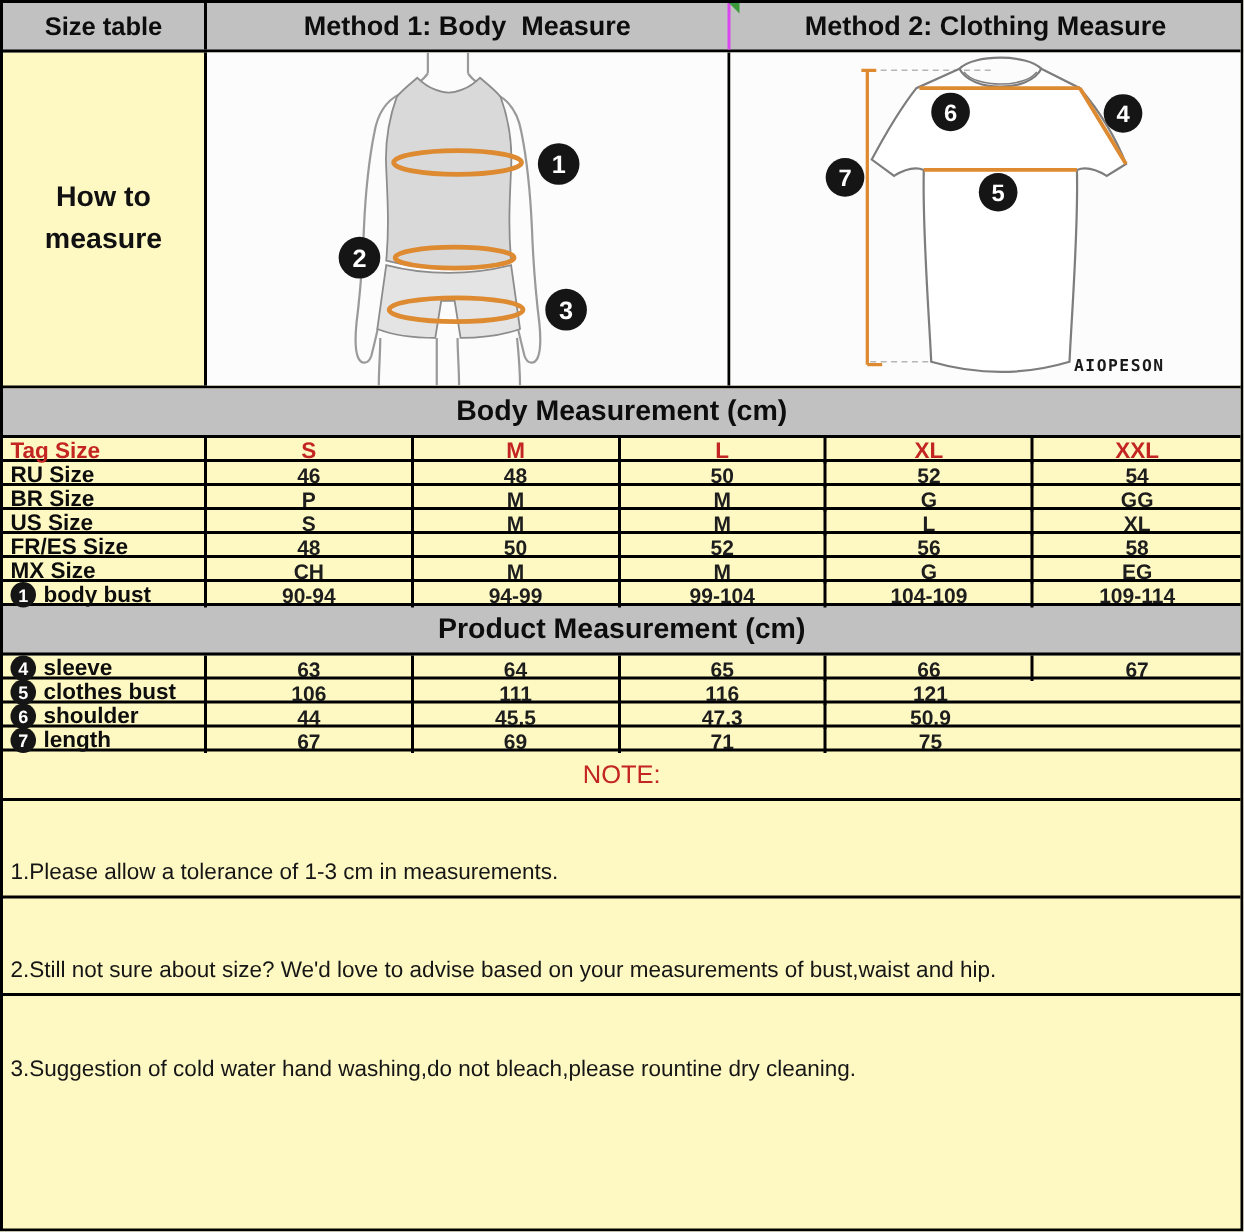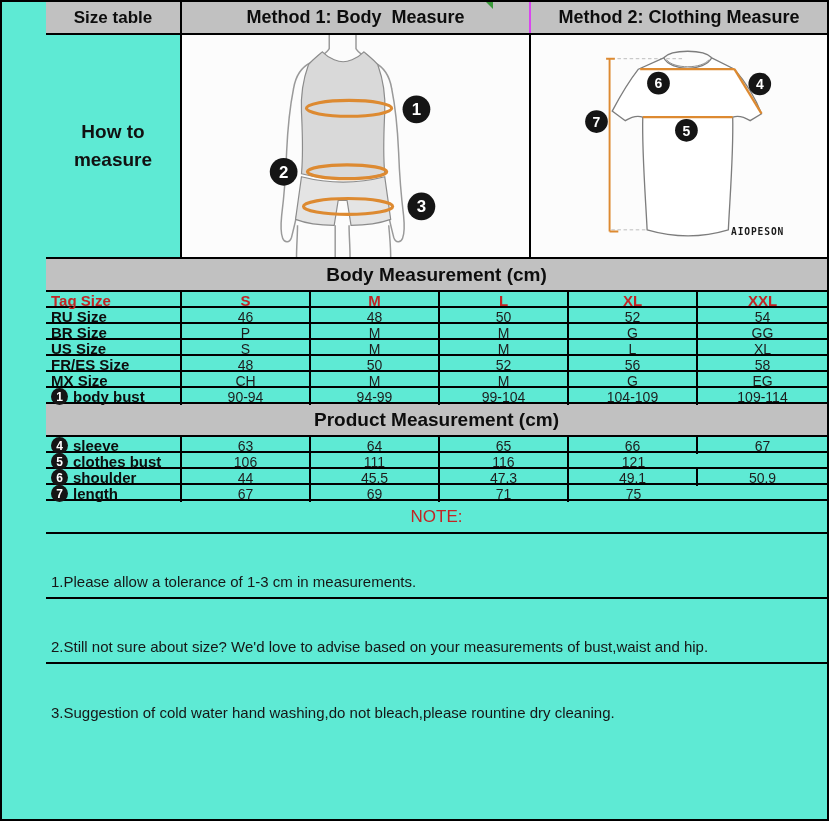--- a/index.html
+++ b/index.html
@@ -1,19 +1,19 @@
 <!DOCTYPE html>
 <html><head>
 <meta charset="utf-8">
 <style>
   html,body{margin:0;padding:0;background:#fff;}
   .sheet{
     width:829px;height:821px;box-sizing:border-box;position:relative;
-    border:2px solid #000;background:#5eead4;
-    font-family:"Liberation Sans",sans-serif;color:#111;padding-left:44px;
+    border:2px solid #000;background:#fef9c3;
+    font-family:"Liberation Sans",sans-serif;color:#111;
   }
   
   .hdr-row{display:flex;height:33px;box-sizing:border-box;border-bottom:2px solid #000;background:#c1c1c1;}
   .hdr-cell{display:flex;align-items:center;justify-content:center;font-weight:bold;font-size:18px;
     box-sizing:border-box;white-space:pre;color:#0d0d0d;}
   .hdr-c1{width:136px;border-right:2px solid #000;font-size:17px;}
   .hdr-c2{width:349px;border-right:2px solid #d946ef;}
   .hdr-c3{flex:1;border-radius:11px;}
   
   .illus-row{display:flex;height:224px;box-sizing:border-box;border-bottom:2px solid #000;}
@@ -23,21 +23,21 @@
   .illus-c3{flex:1;background:#fcfcfc;}
   .illus-c2 svg,.illus-c3 svg{display:block;width:100%;height:100%;}
   
   .band{height:33px;box-sizing:border-box;border-bottom:2px solid #000;background:#c1c1c1;
     display:flex;align-items:center;justify-content:center;font-weight:bold;font-size:19px;color:#0d0d0d;}
   
   .trow{display:grid;grid-template-columns:136px repeat(5,1fr);height:16px;box-sizing:border-box;
     border-bottom:2px solid #000;}
   .tcell{box-sizing:border-box;display:flex;align-items:center;}
   .tlabel{border-right:2px solid #000;font-weight:bold;font-size:15px;padding-left:5px;color:#0d0d0d;}
-  .tval{border-right:2px solid #000;justify-content:center;font-size:14px;color:#1d1d1d;}
+  .tval{border-right:2px solid #000;justify-content:center;font-size:14px;color:#1d1d1d;font-weight:bold;}
   .trow .tcell:last-child{border-right:none;}
   .red-row .tlabel,.red-row .tval{color:#c32424;}
   .red-row .tval{font-weight:bold;font-size:15px;}
   .bullet{width:17px;height:17px;border-radius:50%;background:#151515;color:#fff;font-size:12px;
     font-weight:bold;display:inline-flex;align-items:center;justify-content:center;margin-right:5px;flex:0 0 17px;}
   
   .note-title{height:33px;box-sizing:border-box;border-bottom:2px solid #000;display:flex;align-items:center;
     justify-content:center;color:#c32424;font-size:17px;}
   .note-row{height:33px;box-sizing:border-box;border-bottom:2px solid #000;display:flex;align-items:center;
     padding-left:5px;font-size:15px;color:#161616;margin-top:32px;}
@@ -242,21 +242,20 @@
         <div class="tcell tval">121</div>
       </div>
       <div class="trow">
         <div class="tcell tlabel">
           <span class="bullet">6</span>
           <span>shoulder</span>
         </div>
         <div class="tcell tval">44</div>
         <div class="tcell tval">45.5</div>
         <div class="tcell tval">47.3</div>
-        <div class="tcell tval">49.1</div>
         <div class="tcell tval">50.9</div>
       </div>
       <div class="trow">
         <div class="tcell tlabel">
           <span class="bullet">7</span>
           <span>length</span>
         </div>
         <div class="tcell tval">67</div>
         <div class="tcell tval">69</div>
         <div class="tcell tval">71</div>

